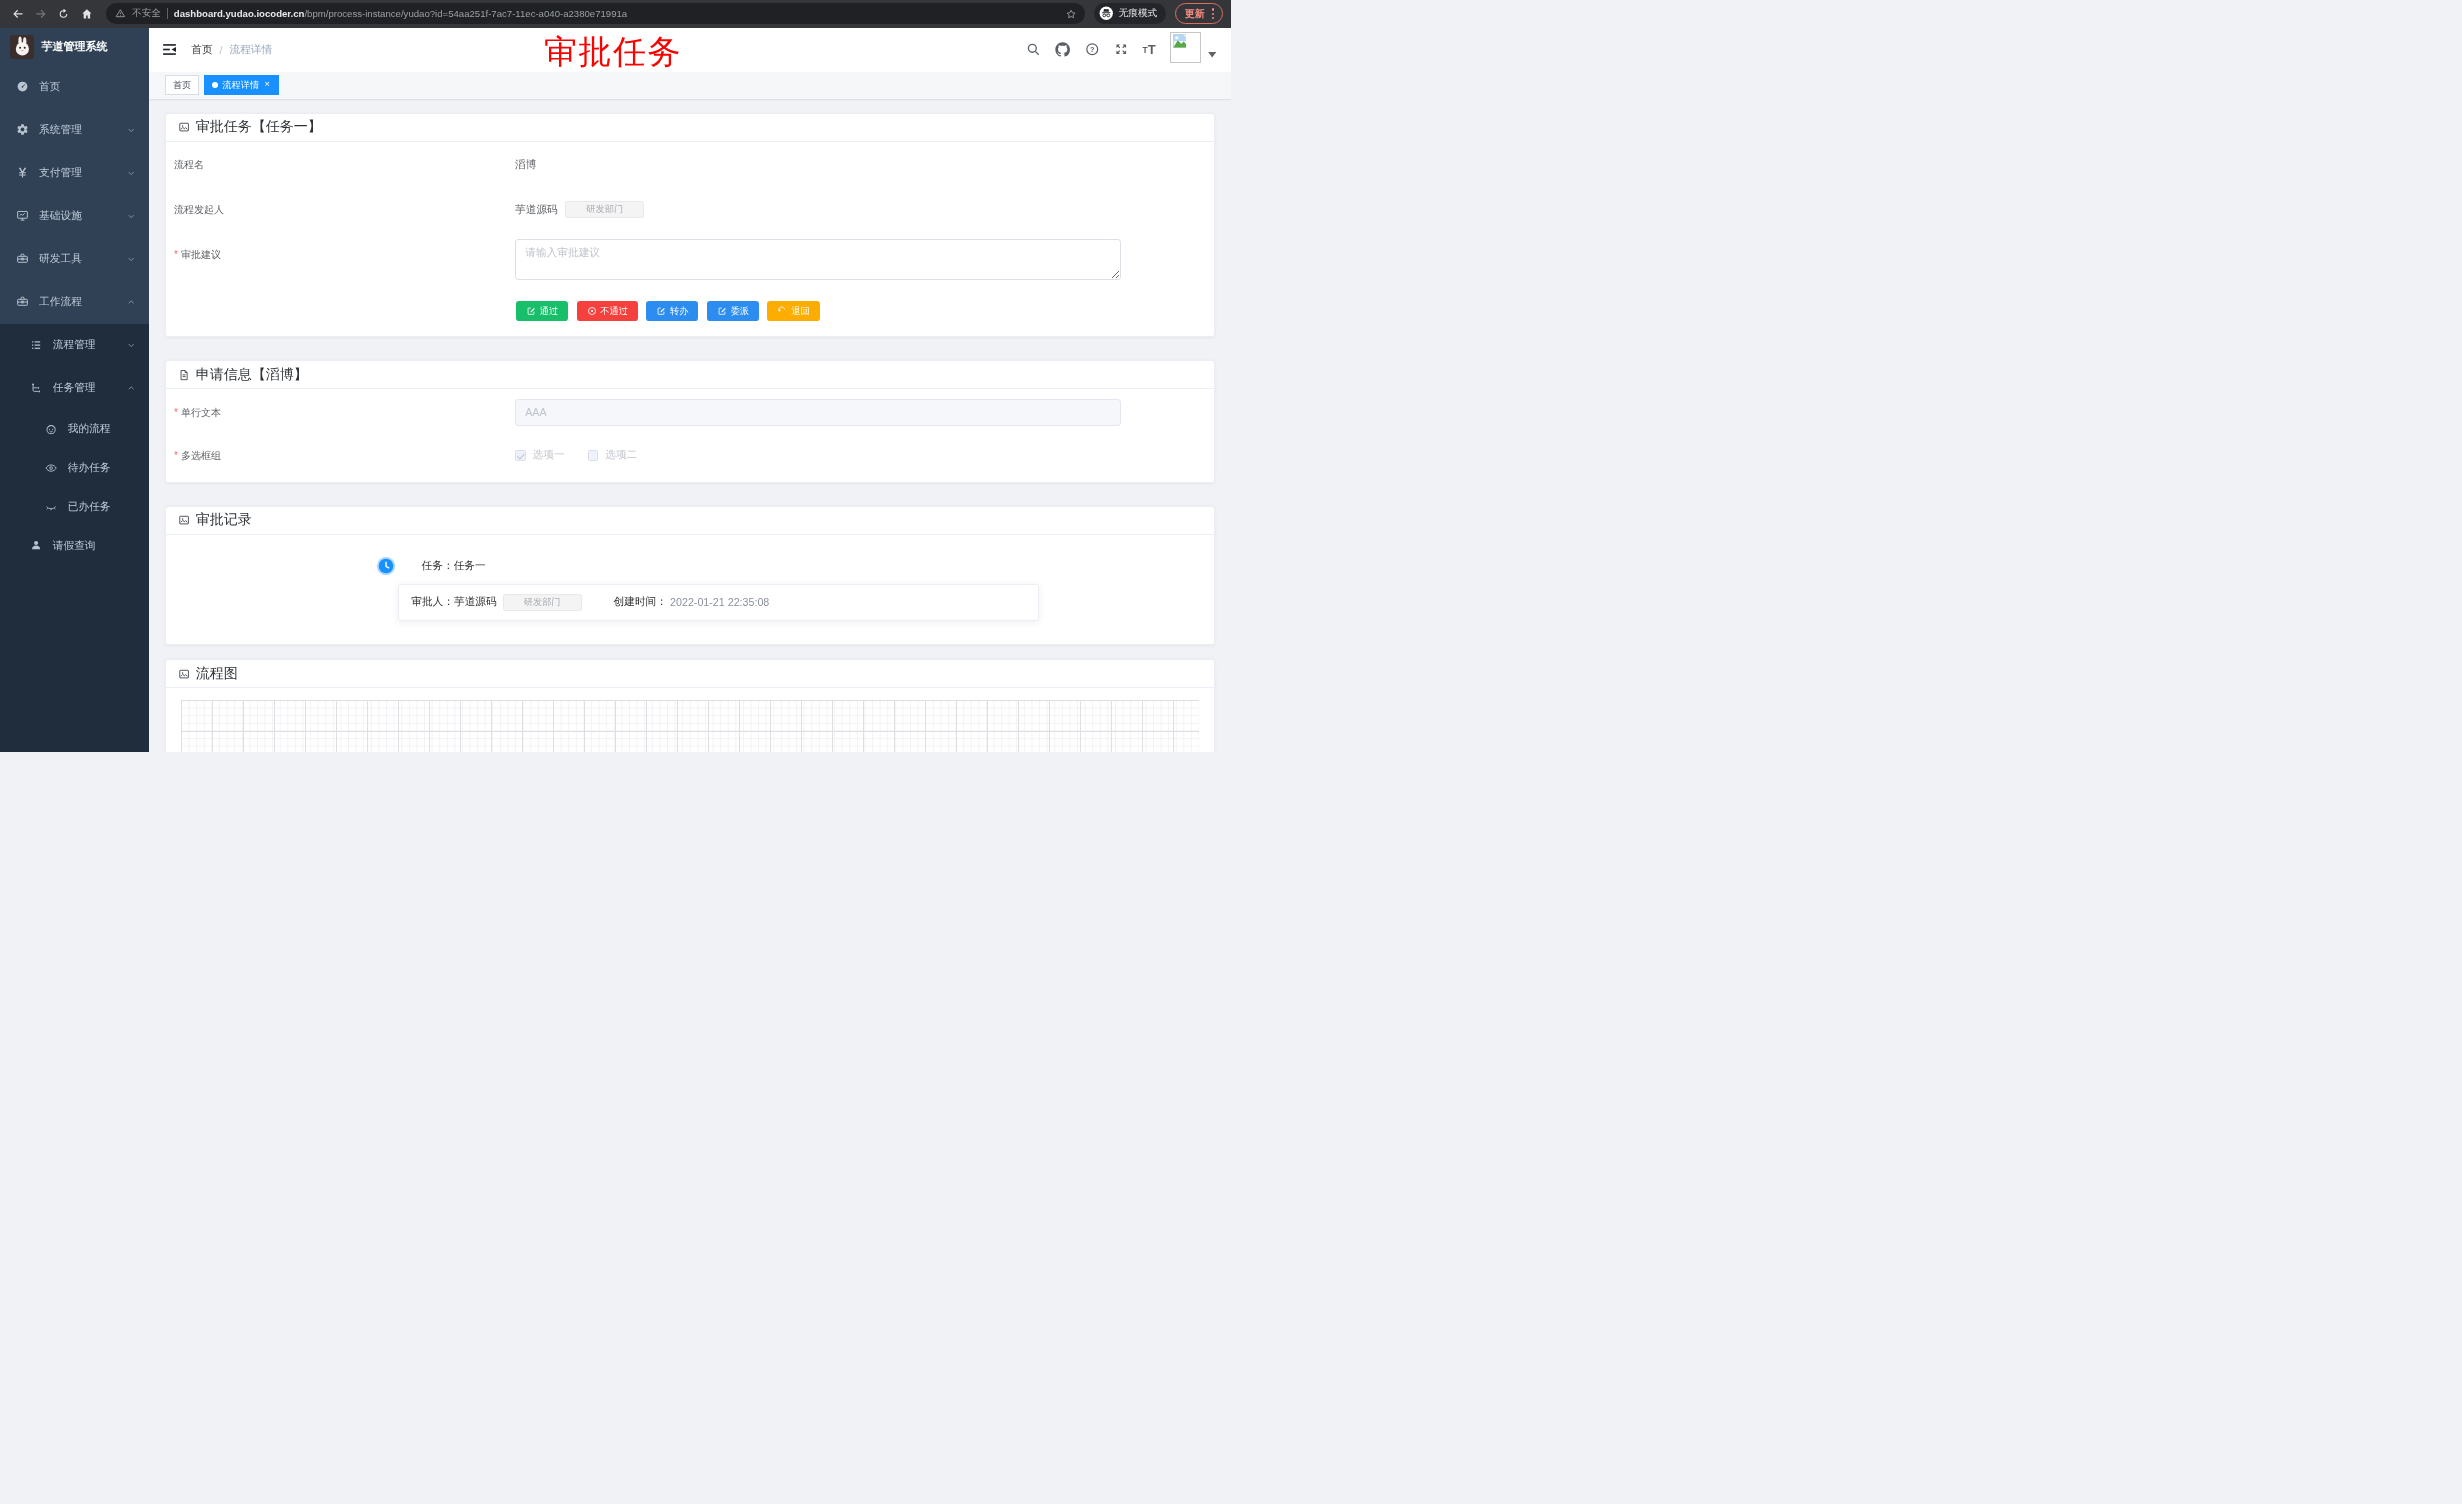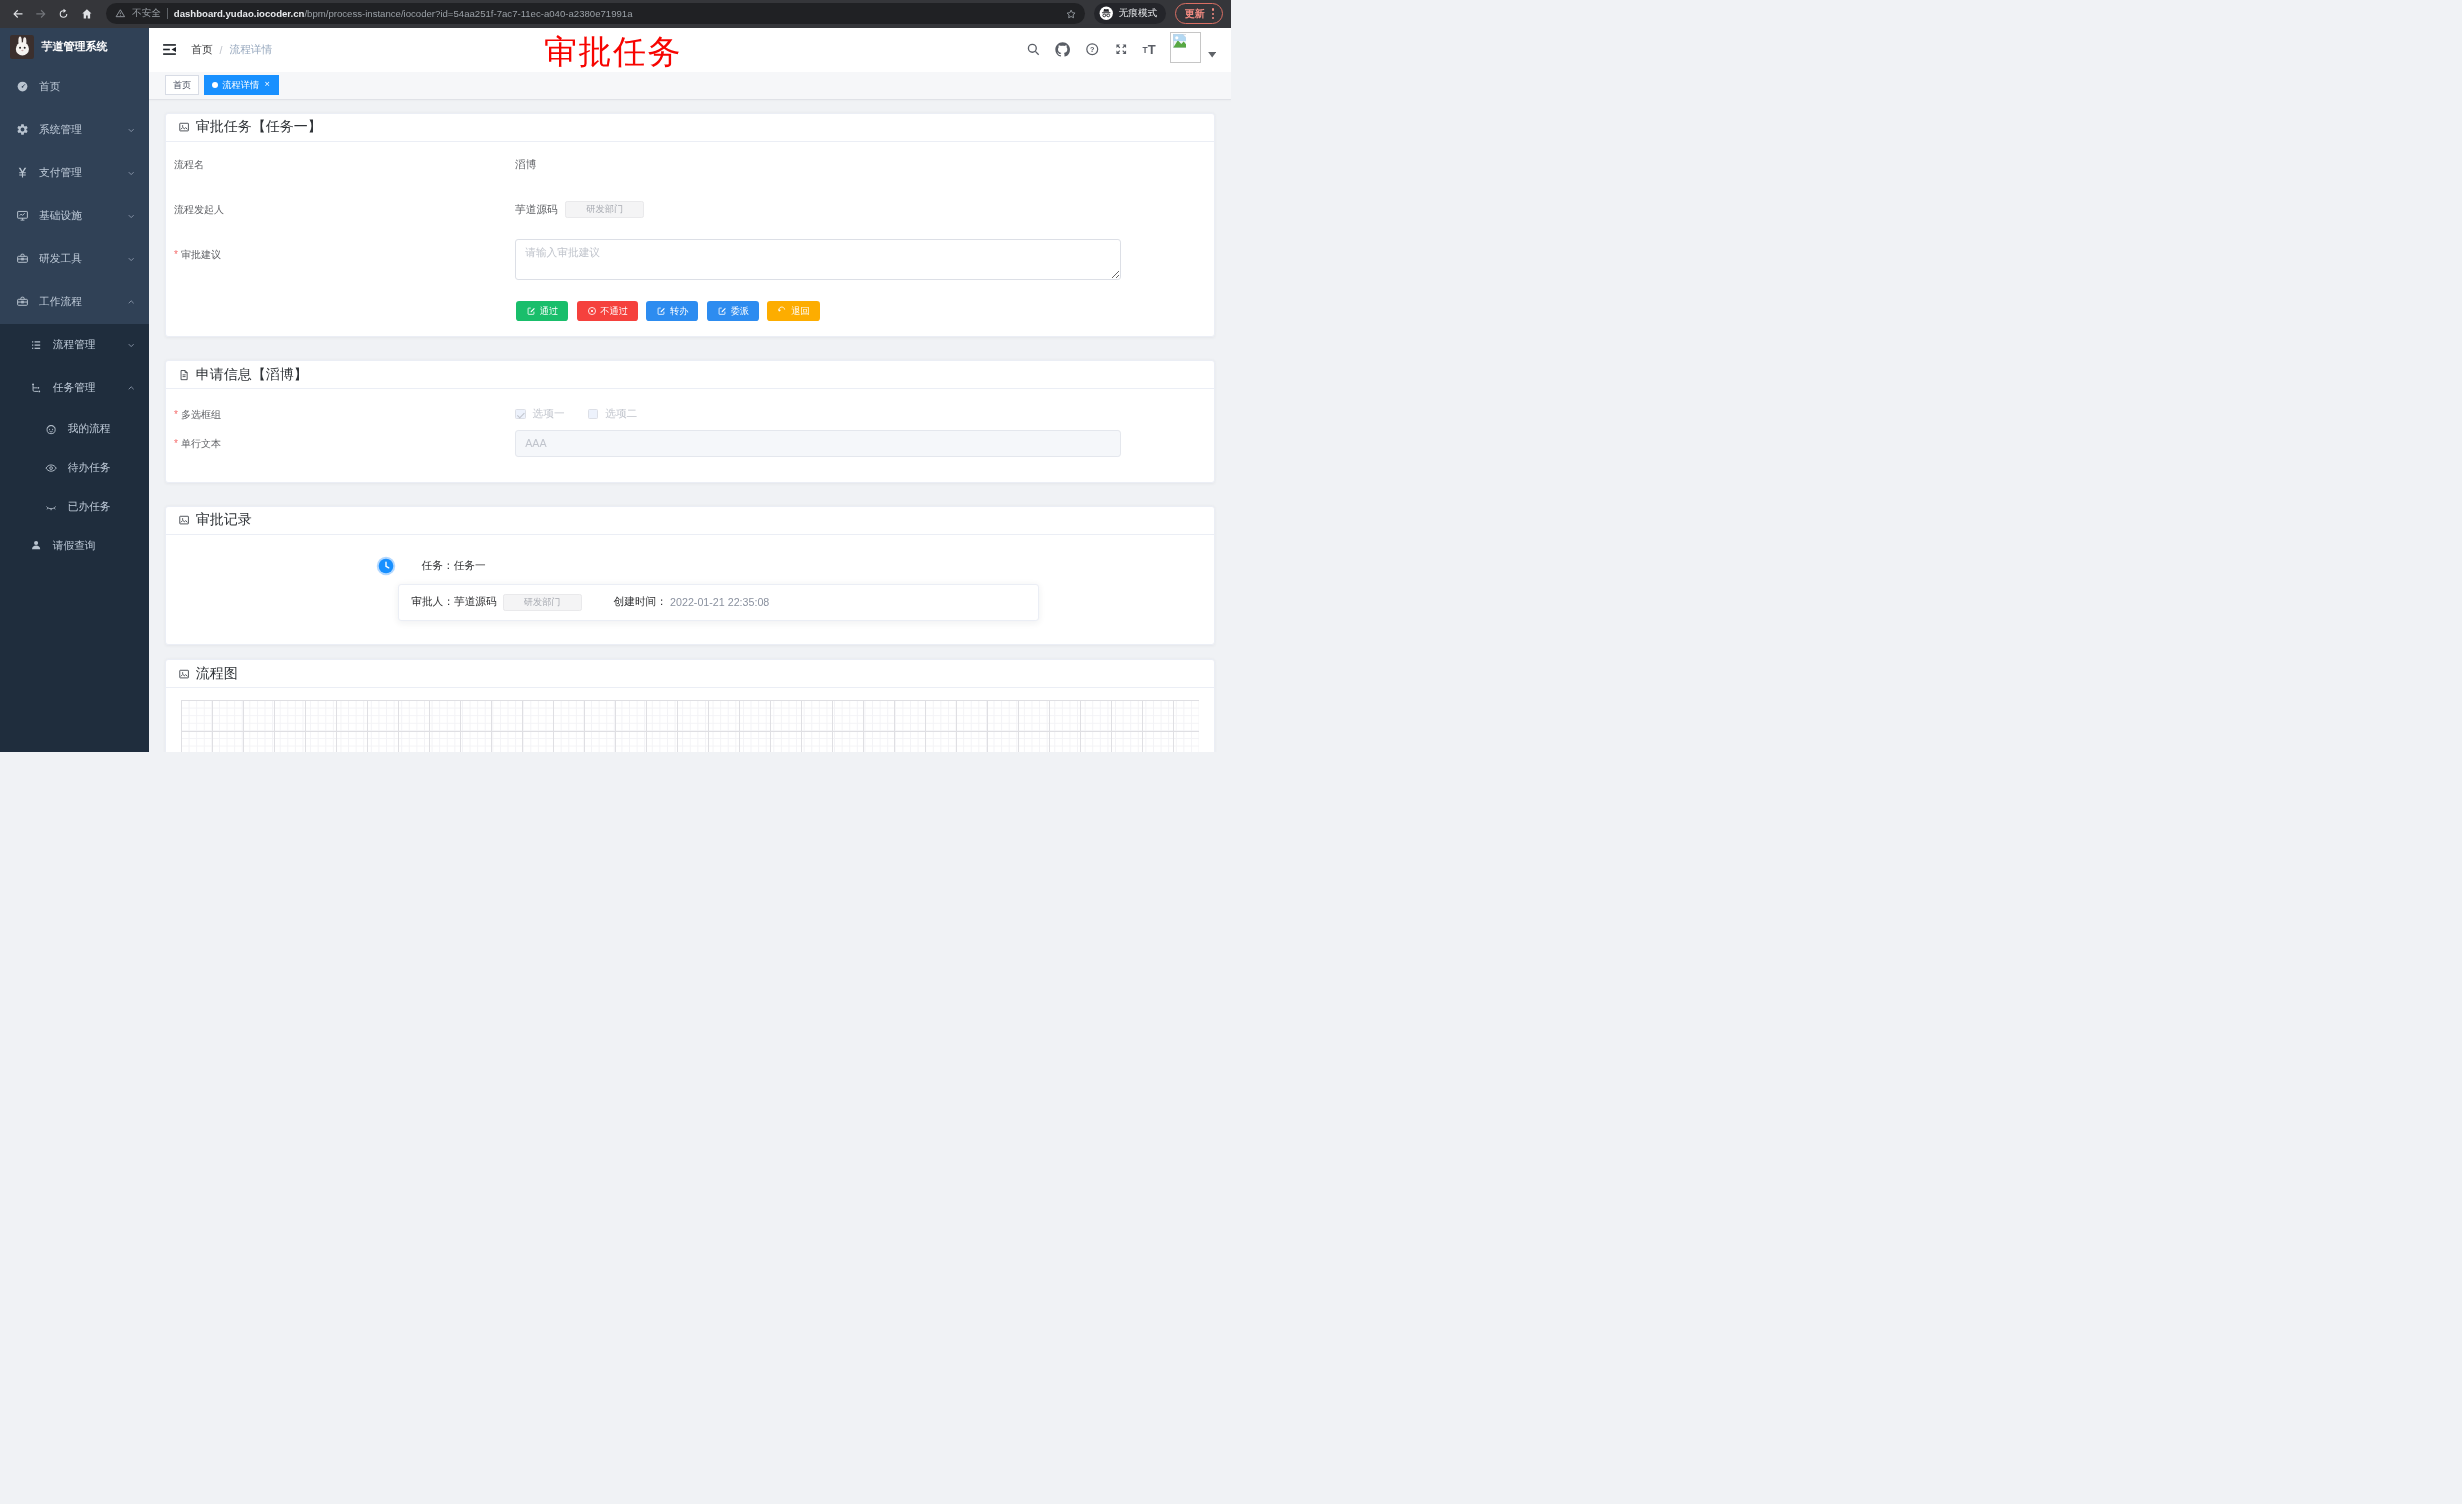--- a/index.html
+++ b/index.html
@@ -155,21 +155,21 @@
   </div>
 
   <div class="omnibox">
     <svg width="10.7" height="10.7" viewBox="0 0 24 24">
       <path d="M12 4L2.5 19.5h19z" fill="none" stroke="#9aa0a6" stroke-width="2"></path>
         <path d="M12 10v4" stroke="#9aa0a6" stroke-width="2"></path>
         <circle cx="12" cy="16.6" r="1.1" fill="#9aa0a6"></circle>
     </svg>
     <span>不安全</span>
     <span class="omni-sep"></span>
-    <span class="url"><span class="host">dashboard.yudao.iocoder.cn</span><span class="path">/bpm/process-instance/iocoder?id=54aa251f-7ac7-11ec-a040-a2380e71991a</span></span>
+    <span class="url"><span class="host">dashboard.yudao.iocoder.cn</span><span class="path">/bpm/process-instance/yudao?id=54aa251f-7ac7-11ec-a040-a2380e71991a</span></span>
     <span class="star-btn">
       <svg width="12.2" height="12.2" viewBox="0 0 24 24" fill="none" stroke="currentColor" stroke-width="1.7">
           <path d="M12 4.3l2.4 4.9 5.4.8-3.9 3.8.9 5.4-4.8-2.5-4.8 2.5.9-5.4L4.2 10l5.4-.8z"></path>
         </svg>
     </span>
   </div>
 
   <div class="incog-chip">
     <svg width="14.5" height="14.5" viewBox="0 0 24 24">
       <circle cx="12" cy="12" r="11" fill="#fff"></circle>
@@ -536,37 +536,37 @@
           <span class="cico">
             <svg width="12.2" height="12.2" viewBox="0 0 24 24" fill="none" stroke="currentColor" stroke-width="1.7">
                 <path d="M6 3h8l4 4v14H6z"></path>
                 <path d="M14 3v4h4"></path>
                 <path d="M9 11.5h6M9 15h6"></path>
               </svg>
           </span>
           <span>申请信息【滔博】</span>
         </div>
         <div class="body2">
+          <div class="frow">
+            <div class="flabel req" style="line-height:27.5px;">单行文本</div>
+            <input class="input-dis" disabled="" value="AAA" style="">
+          </div>
           <div class="frow" style="margin-bottom:0;">
             <div class="flabel req">多选框组</div>
             <div class="cbgroup">
               <span class="cb">
                 <span class="cb-box checked"></span>
                 <span>选项一</span>
               </span>
               <span class="cb">
                 <span class="cb-box"></span>
                 <span>选项二</span>
               </span>
             </div>
           </div>
-          <div class="frow">
-            <div class="flabel req" style="line-height:27.5px;">单行文本</div>
-            <input class="input-dis" disabled="" value="AAA" style="">
-          </div>
         </div>
       </section>
 
       <section class="card mb19">
         <div class="card-hd">
           <span class="cico">
             <svg width="12.2" height="12.2" viewBox="0 0 24 24" fill="none" stroke="currentColor" stroke-width="1.7">
                 <rect x="3.5" y="4.5" width="17" height="15" rx="1"></rect>
                 <circle cx="9" cy="10" r="1.4" fill="currentColor" stroke="none"></circle>
                 <path d="M5.5 16.5l4-4 3 3 2.5-2.5 3.5 3.5"></path>

